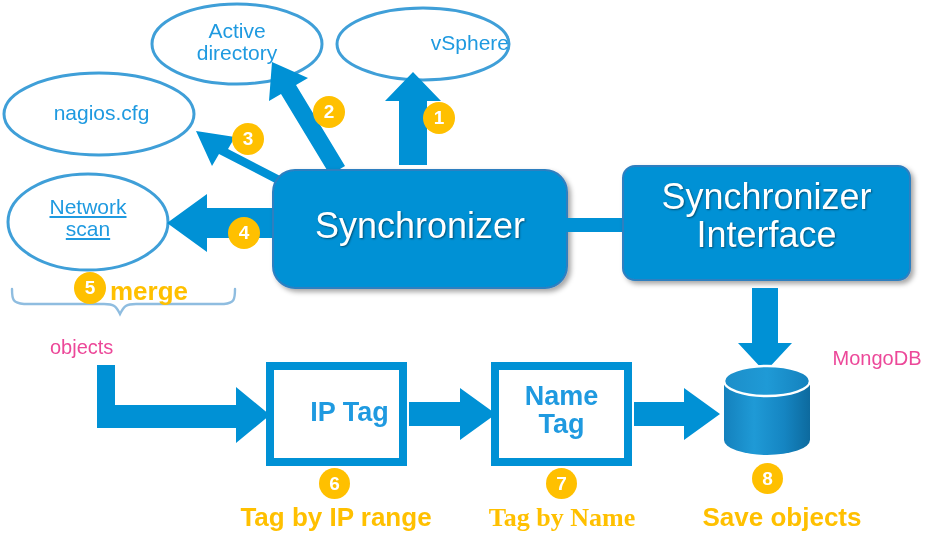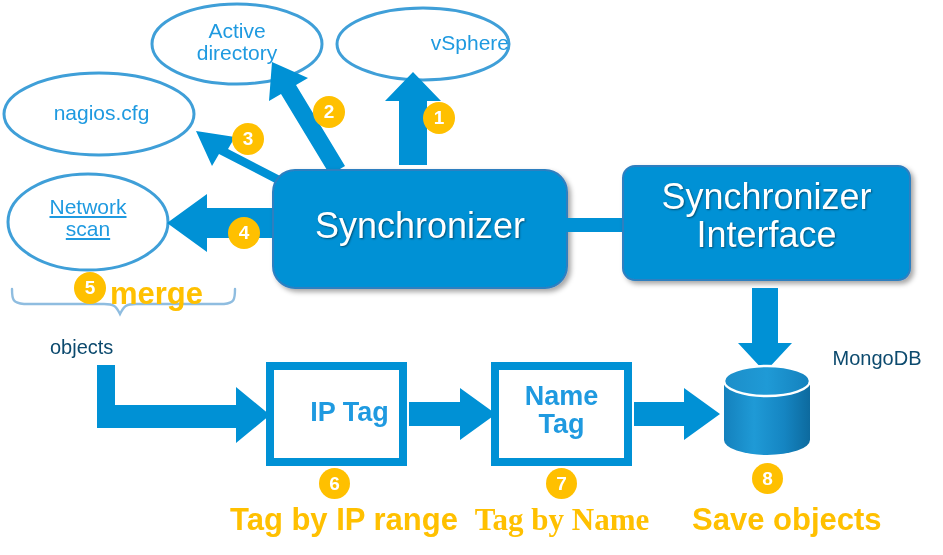--- a/index.html
+++ b/index.html
@@ -44,27 +44,27 @@
   
   .tag-label {
     color: #1f9ae0;
     font-size: 27px;
     font-weight: bold;
     font-family: "Liberation Sans", sans-serif;
   }
   
   .step-caption {
     color: #ffc000;
-    font-size: 31px;
+    font-size: 26px;
     font-weight: bold;
     font-family: "Liberation Sans", sans-serif;
   }
   
   .plain-label {
-    color: #0c4a6e;
+    color: #ec4899;
     font-size: 20px;
     font-family: "Liberation Sans", sans-serif;
   }
   
   .badge {
     position: absolute;
     background: #ffc000;
     border-radius: 50%;
     color: #ffffff;
     font-size: 19px;

